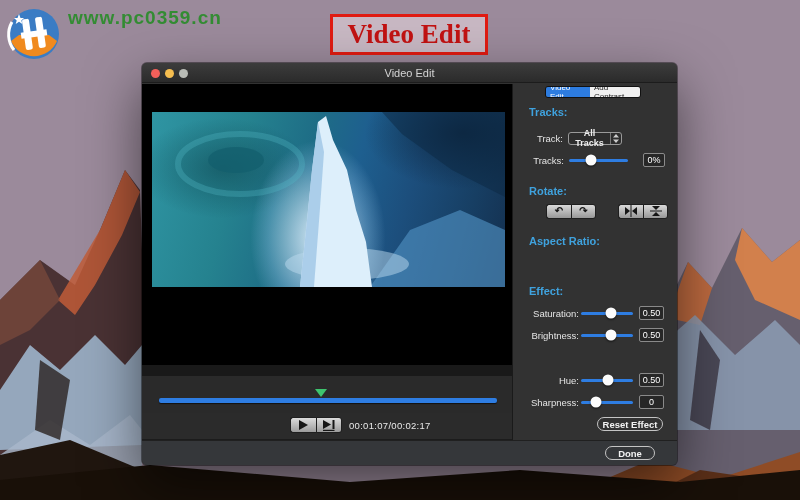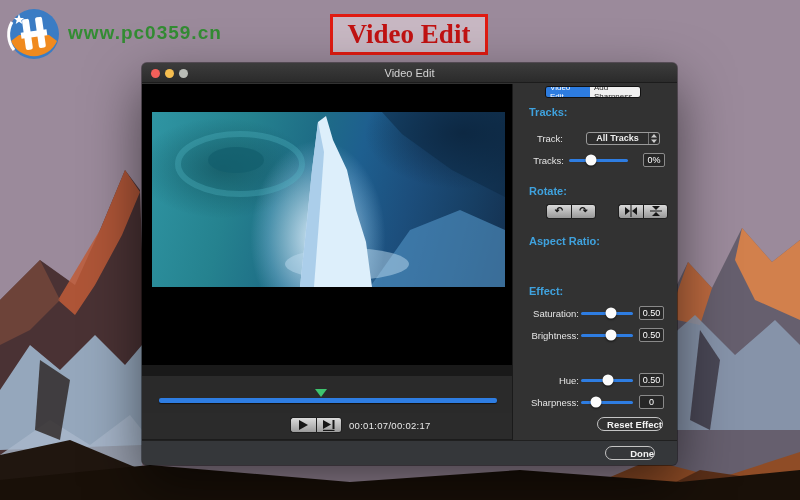--- a/index.html
+++ b/index.html
@@ -13,21 +13,21 @@
       radial-gradient(300px 130px at 92% 10%, rgba(108,94,110,.55), transparent 72%),
       radial-gradient(360px 160px at 55% 6%, rgba(214,160,160,.5), transparent 75%),
       linear-gradient(180deg,#c08486 0%,#d3948e 6%,#e0a49a 14%,#e5b0a4 24%,#d6a6a6 36%,#b79dab 48%,#a violet 0,#a08ca0 62%,#8f7f94 76%,#837689 100%);
   }
   .mountains { position:absolute; inset:0; }
 
   
   .logo { position:absolute; left:6px; top:6px; display:flex; align-items:flex-start; z-index:2; }
   .logo-texts { margin-left:6px; }
   .logo-title { font-size:26px; font-weight:bold; color:#3a79c6; letter-spacing:2px; text-shadow:0 0 2px rgba(255,255,255,.9),1px 1px 0 rgba(255,255,255,.7); }
-  .logo-url { font-size:19px; font-weight:bold; color:rgba(40,140,40,.9); margin-top:16px; letter-spacing:1px; }
+  .logo-url { font-size:19px; font-weight:bold; color:rgba(40,140,40,.9); margin-top:1px; letter-spacing:1px; }
 
   
   .banner { position:absolute; left:330px; top:14px; width:158px; height:41px; z-index:2;
     border:3px solid #e01b12; background:rgba(236,223,227,.55);
     display:flex; align-items:center; justify-content:center;
     font-family:"Liberation Serif",serif; font-weight:bold; font-size:27px; color:#c21212; }
 
   
   .window { position:absolute; left:142px; top:63px; width:535px; height:402px; z-index:5;
     background:#323232; border-radius:5px; overflow:hidden;
@@ -80,21 +80,21 @@
   .dropdown { display:flex; align-items:center; height:13px; background:#2d2d2d; border:1px solid #9a9a9a; border-radius:3px; color:#eee; font-size:9px; }
   .dd-text { flex:1; text-align:center; font-weight:bold; }
   .dd-step { width:11px; align-self:stretch; border-left:1px solid #777; display:flex; align-items:center; justify-content:center; }
   .slider { position:relative; height:12px; }
   .slider .trk { position:absolute; left:0; right:0; top:5px; height:3px; background:#2e7de2; border-radius:2px; }
   .slider .thumb { position:absolute; top:6px; width:11px; height:11px; border-radius:50%; background:#fcfcfc; transform:translate(-50%,-50%); box-shadow:0 1px 2px rgba(0,0,0,.7); }
   .valbox { background:#272727; border:1px solid #8a8a8a; border-radius:2px; color:#fff; font-size:9px; text-align:center; height:14px; line-height:12px; }
   .rot-group { display:flex; }
   .rbtn { width:25px; height:15px; background:linear-gradient(#d9d9d9,#989898); border:1px solid #1f1f1f; display:flex; align-items:center; justify-content:center; color:#151515; font-size:10px; font-weight:bold; line-height:1; }
   .rbtn:first-child{ border-radius:3px 0 0 3px; border-right:none; } .rbtn:last-child{ border-radius:0 3px 3px 0; }
-  .pill { background:transparent; border:1.5px solid #c4c4c4; border-radius:8px; color:#f2f2f2; font-size:9.5px; font-weight:bold; text-align:right; font-family:"Liberation Sans",sans-serif; }
+  .pill { background:transparent; border:1.5px solid #c4c4c4; border-radius:8px; color:#f2f2f2; font-size:9.5px; font-weight:bold; text-align:center; font-family:"Liberation Sans",sans-serif; }
   .reset-btn { position:absolute; right:14px; top:333px; width:66px; height:14px; line-height:11px; }
 
   .bottombar { position:absolute; left:0; right:0; bottom:0; height:25px; background:#35373a; border-top:1px solid #202020; }
   .done-btn { position:absolute; right:22px; top:5px; width:50px; height:14px; line-height:11px; }
 </style>
 </head>
 <body>
 
 <div class="desktop">
   <svg class="mountains" viewBox="0 0 800 500" preserveAspectRatio="none">
@@ -206,28 +206,28 @@
           <span class="time-label">Start Time:</span>
           <input class="time-input" readonly="" value="00:00:00.000" style="">
         </div>
 
       </div>
     </div>
 
     <div class="right">
       <div class="tabs">
         <div class="tab active">Video Edit</div>
-        <div class="tab inactive">Add Sharpness</div>
+        <div class="tab inactive">Add Contrast</div>
       </div>
 
       <div class="heading" style="top:22px">Tracks:</div>
 
       <div class="row" style="top:46px">
         <span class="rlabel" style="width:49px">Track:</span>
-        <div class="dropdown" style="margin-left:23px;width:74px">
+        <div class="dropdown" style="margin-left:5px;width:54px">
           <span class="dd-text">All Tracks</span>
           <span class="dd-step">
             <svg width="6" height="9">
                 <polygon points="3,0 0,3.5 6,3.5" fill="#ccc"></polygon>
                 <polygon points="3,9 0,5.5 6,5.5" fill="#ccc"></polygon>
               </svg>
           </span>
         </div>
       </div>
 

